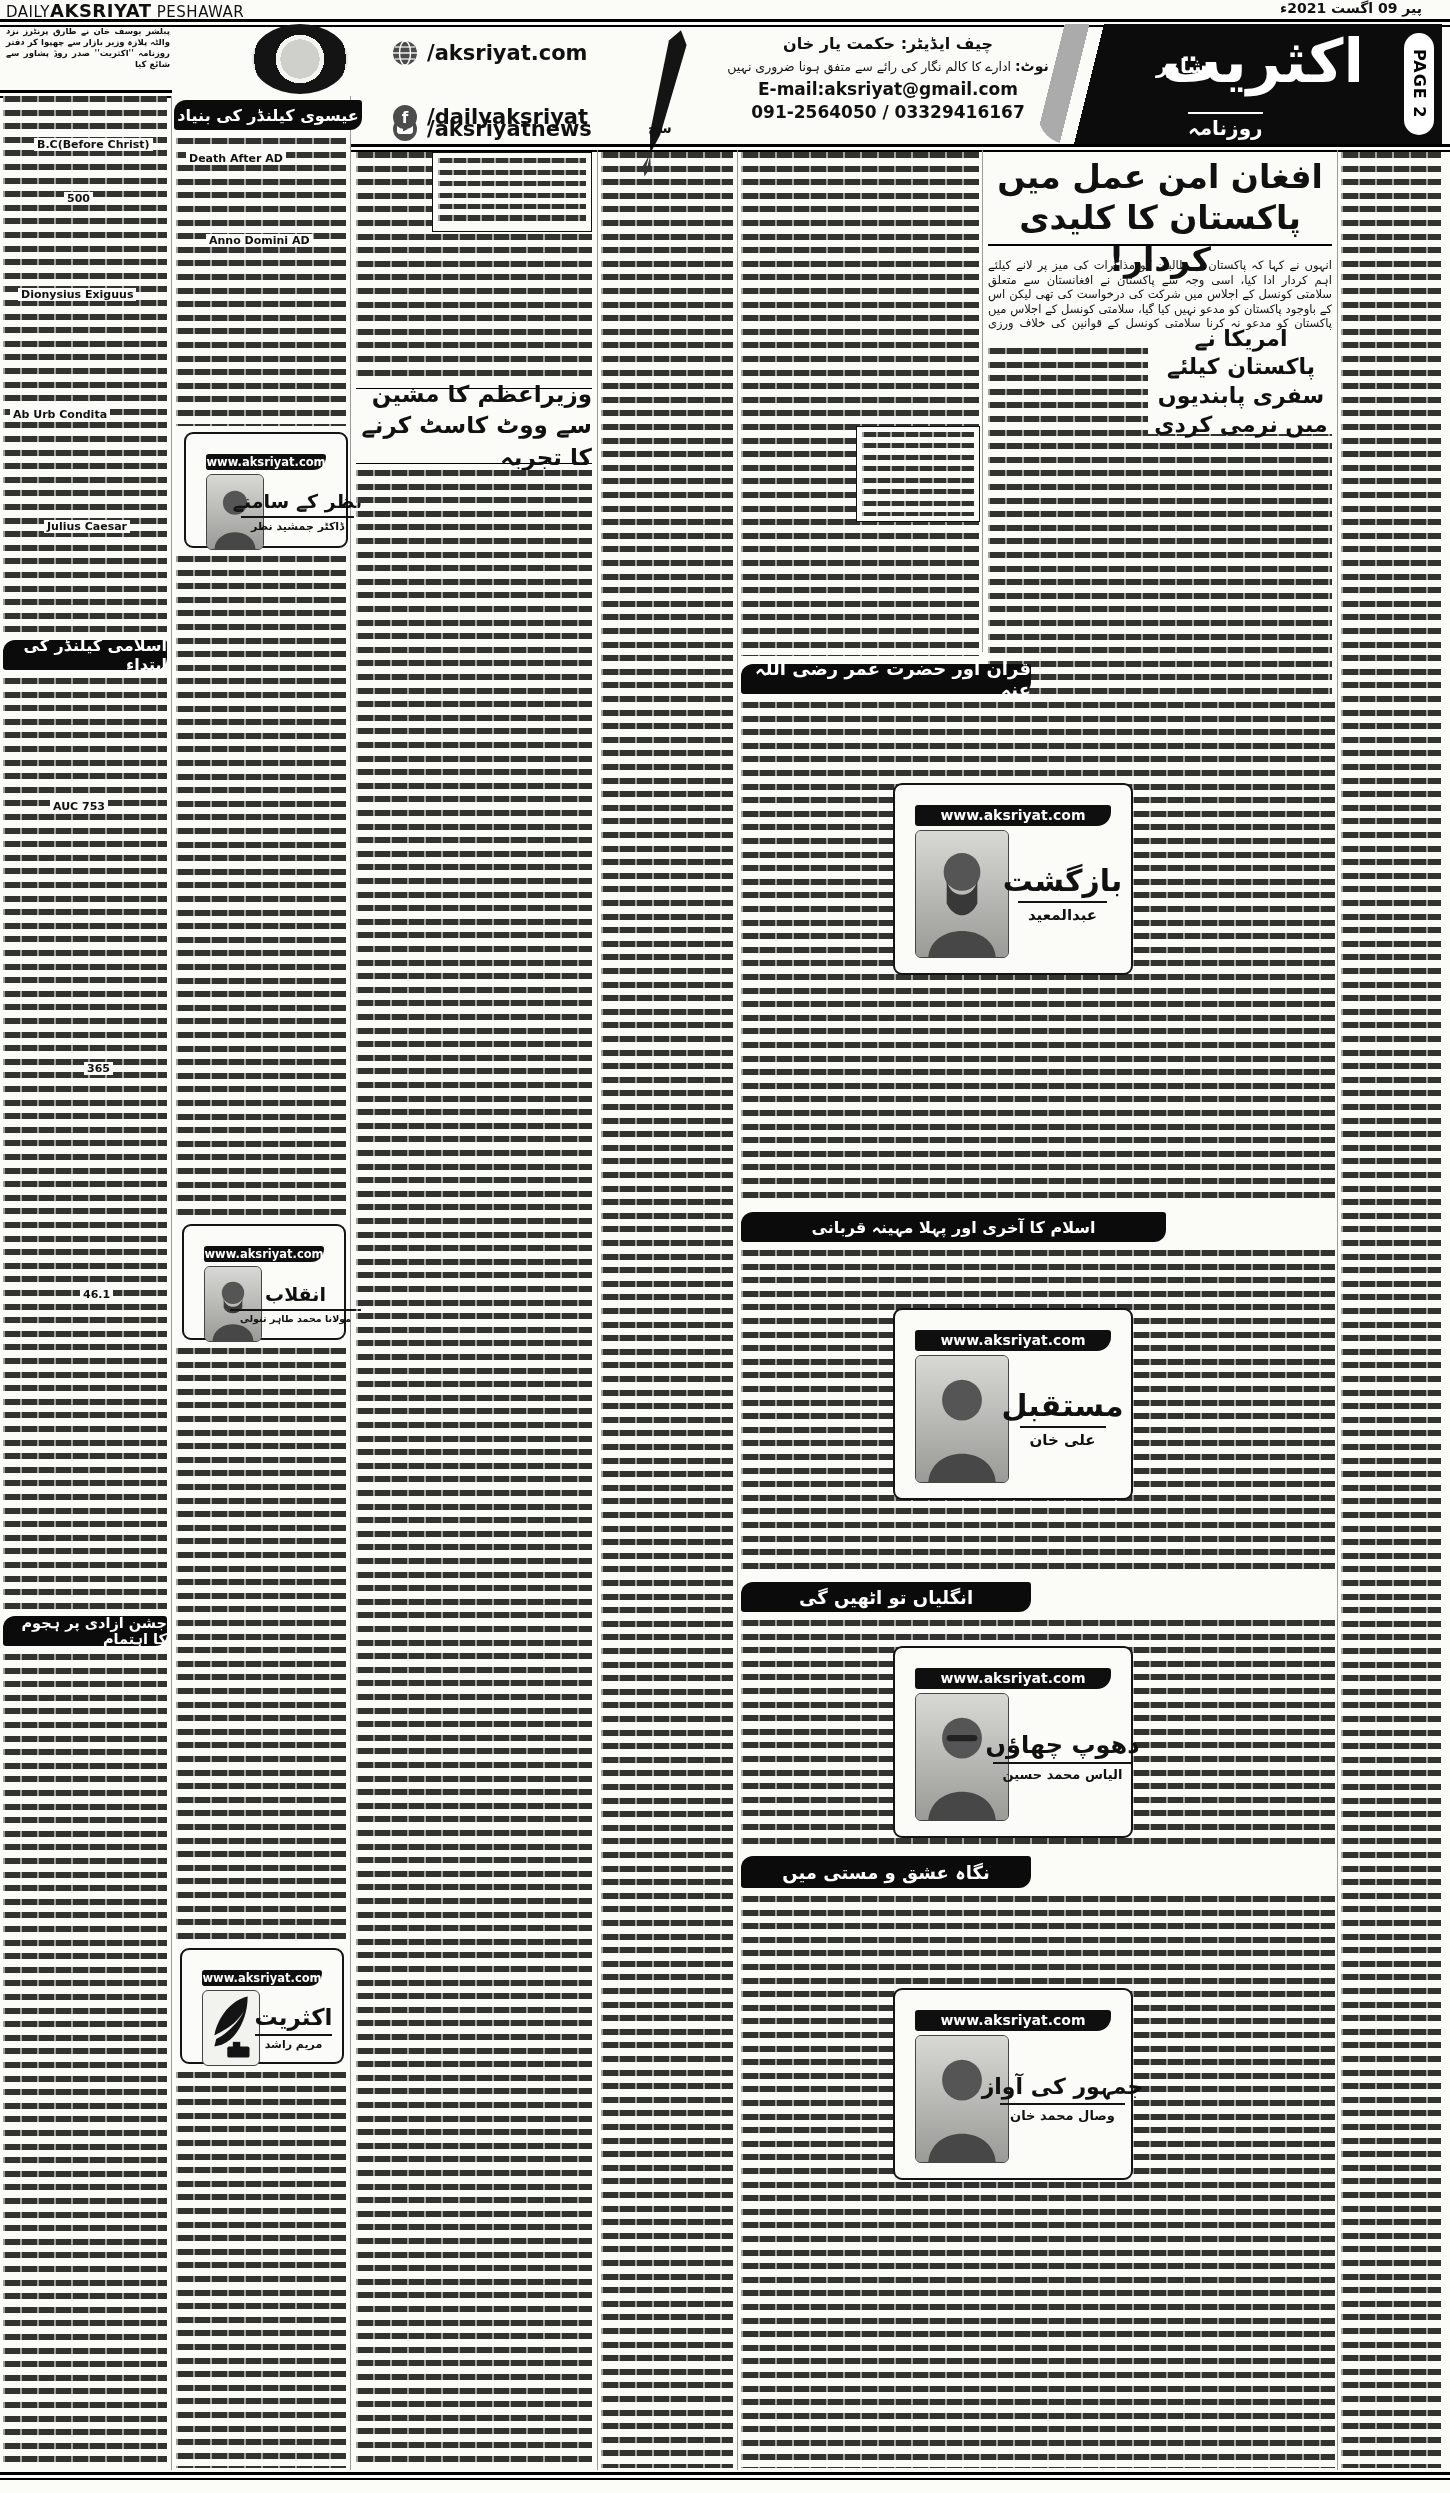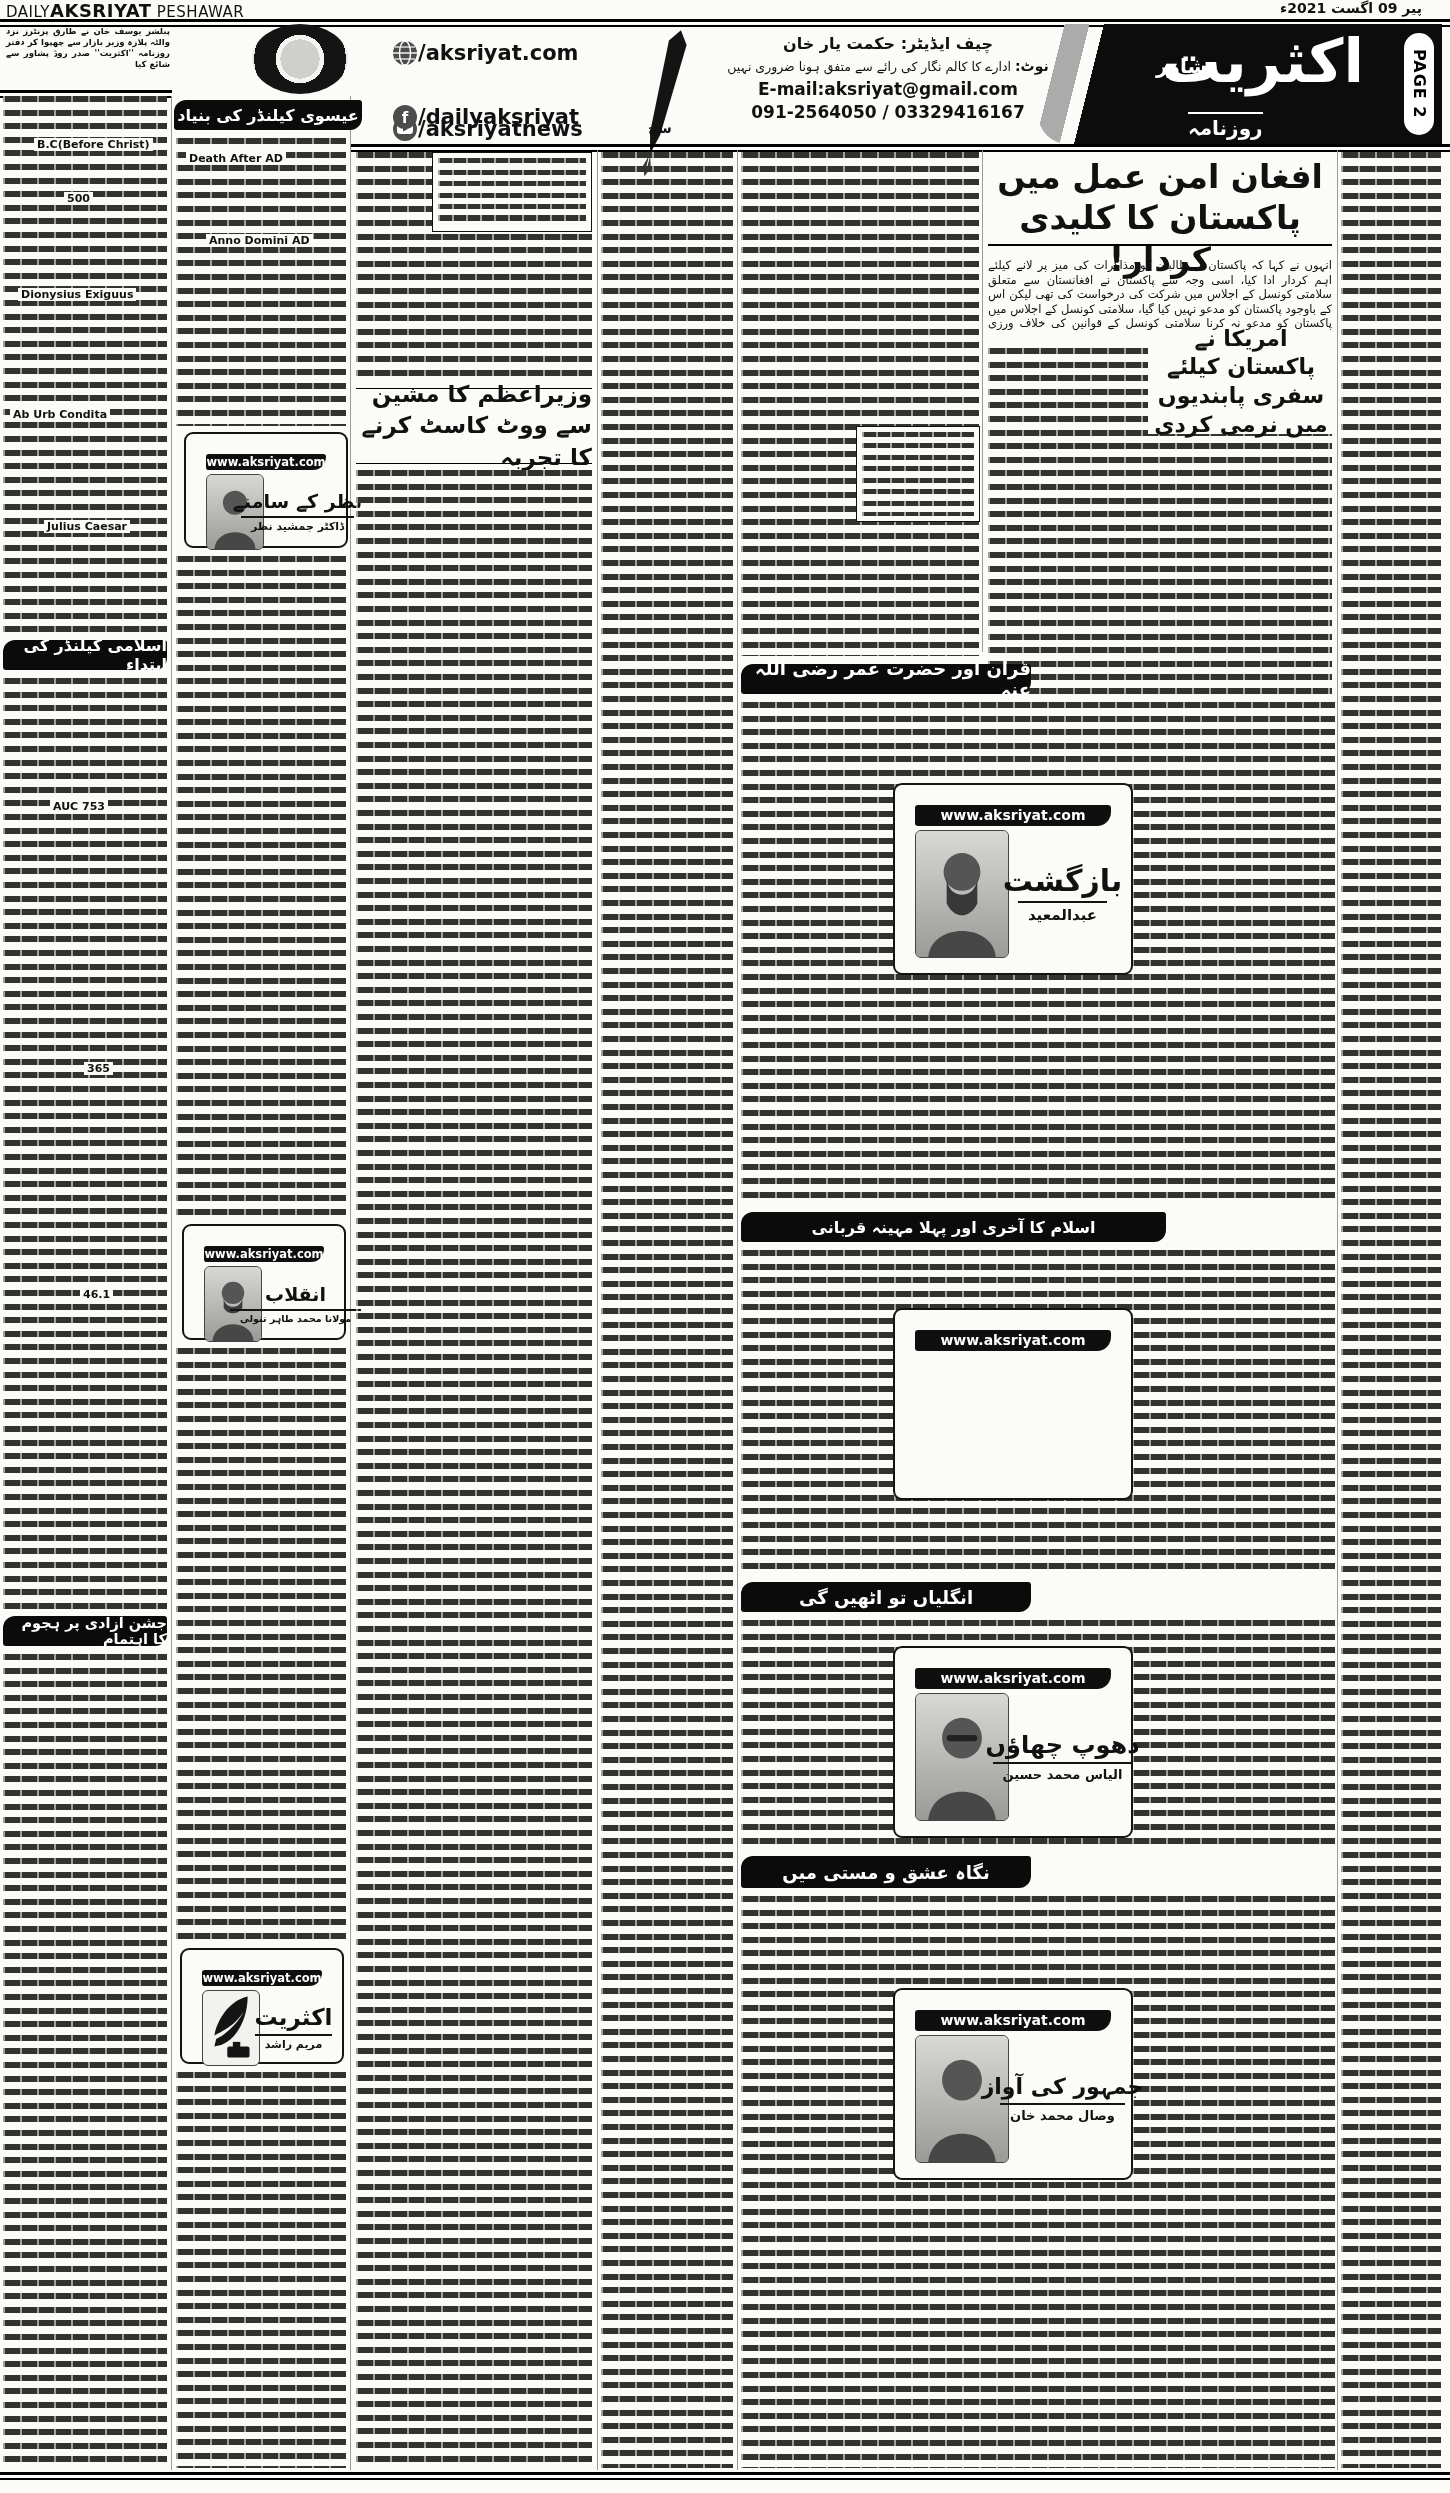--- a/index.html
+++ b/index.html
@@ -51,21 +51,21 @@
   #logo .nm{position:absolute;right:78px;top:2px;font-size:60px;font-weight:bold;color:#fff;direction:rtl;}
   #logo .ct{position:absolute;left:118px;top:30px;font-size:20px;font-weight:bold;color:#fff;
         text-shadow:0 0 2px #000, 0 0 2px #000;direction:rtl;}
   #logo .tp{position:absolute;left:150px;bottom:4px;font-size:20px;font-weight:bold;color:#fff;
         border-top:2px solid #fff;padding-top:2px;direction:rtl;}
   #badge{position:absolute;right:8px;top:9px;width:30px;height:102px;background:#fff;
         border-radius:15px;color:#000;font-weight:bold;writing-mode:vertical-rl;
         display:flex;align-items:center;justify-content:center;font-size:16px;letter-spacing:1px;}
   .lens{position:absolute;left:252px;top:24px;width:96px;height:70px;border-radius:50%;
         background:radial-gradient(circle,#cfcfcb 0 33%,#f4f4f0 33% 41%,#141414 41% 77%,#e6e6e2 77% 85%,#202020 85% 100%);}
-  .soc{position:absolute;left:392px;display:flex;align-items:center;height:30px;}
+  .soc{position:absolute;left:392px;display:flex;align-items:center;gap:9px;height:30px;}
   .soc .ic{width:26px;height:26px;flex:none;}
   .soc .hd{font-size:21px;font-weight:bold;}
   #pen{position:absolute;left:642px;top:26px;width:52px;height:112px;transform:rotate(14deg);}
   #penword{position:absolute;left:648px;top:120px;font-size:14px;font-weight:bold;direction:rtl;}
   #center{position:absolute;left:718px;top:32px;width:340px;text-align:center;}
   #center .ce{font-size:16px;font-weight:bold;direction:rtl;line-height:24px;}
   #center .nt{font-size:12.5px;direction:rtl;line-height:20px;}
   #center .nt b{font-size:14px;}
   #center .em{font-size:17px;font-weight:bold;line-height:24px;}
   #center .ph{font-size:17px;font-weight:bold;line-height:22px;}
@@ -269,20 +269,33 @@
         <div class="ttl">بازگشت</div>
         <div class="aname">عبدالمعید</div>
       </div>
     </div>
   </div>
 
   <div class="hbar" style="left:741px;top:1212px;width:425px;height:30px;font-size:16px;">اسلام کا آخری اور پہلا مہینہ قربانی</div>
   <div class="greek" style="left:741px;top:1250px;width:594px;height:324px;"></div>
   <div class="abox mid" style="left:893px;top:1308px;">
     <div class="www">www.aksriyat.com</div>
+    <div class="row">
+      <div class="photo">
+        <svg viewBox="0 0 60 80" preserveAspectRatio="none">
+            <rect width="60" height="80" fill="url(#pg)"></rect>
+            <circle cx="30" cy="28" r="13" fill="#555"></circle>
+            <path d="M8 80 C10 56 50 56 52 80 Z" fill="#474747"></path>
+          </svg>
+      </div>
+      <div class="tcol">
+        <div class="ttl">مستقبل</div>
+        <div class="aname">علی خان</div>
+      </div>
+    </div>
   </div>
 
   <div class="hbar" style="left:741px;top:1582px;width:290px;height:30px;font-size:18px;">انگلیاں تو اٹھیں گی</div>
   <div class="greek" style="left:741px;top:1620px;width:594px;height:228px;"></div>
   <div class="abox mid" style="left:893px;top:1646px;">
     <div class="www">www.aksriyat.com</div>
     <div class="row">
       <div class="photo">
         <svg viewBox="0 0 60 80" preserveAspectRatio="none">
             <rect width="60" height="80" fill="url(#pg)"></rect>

